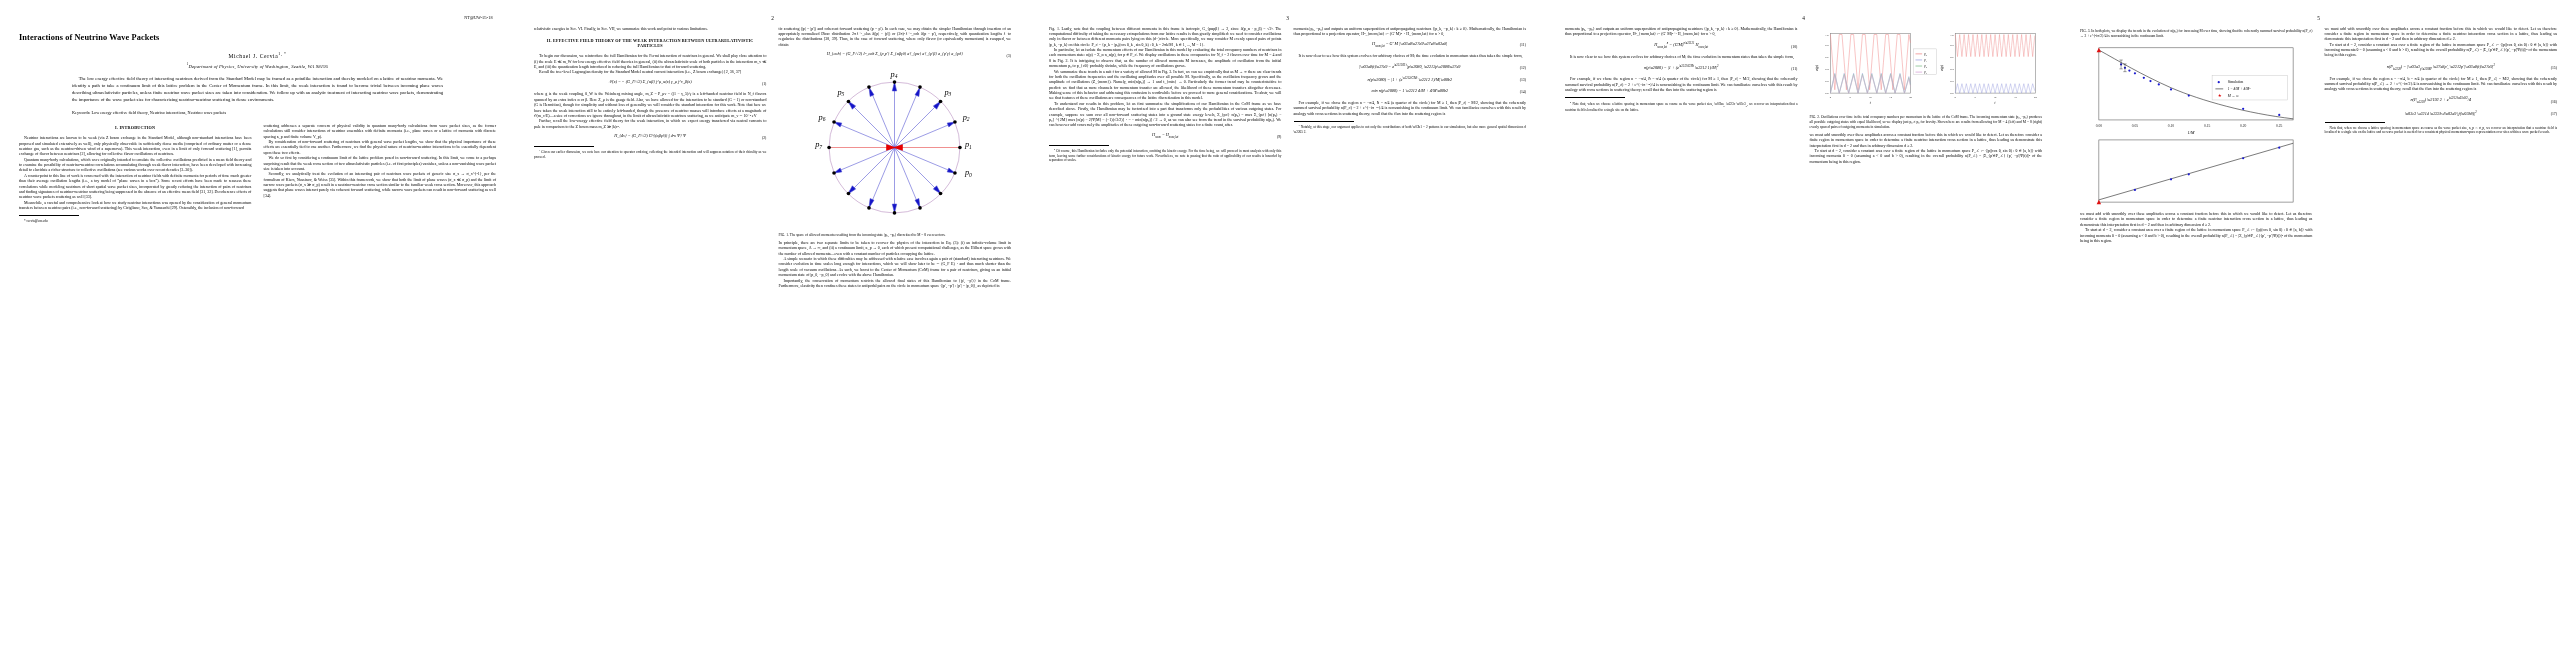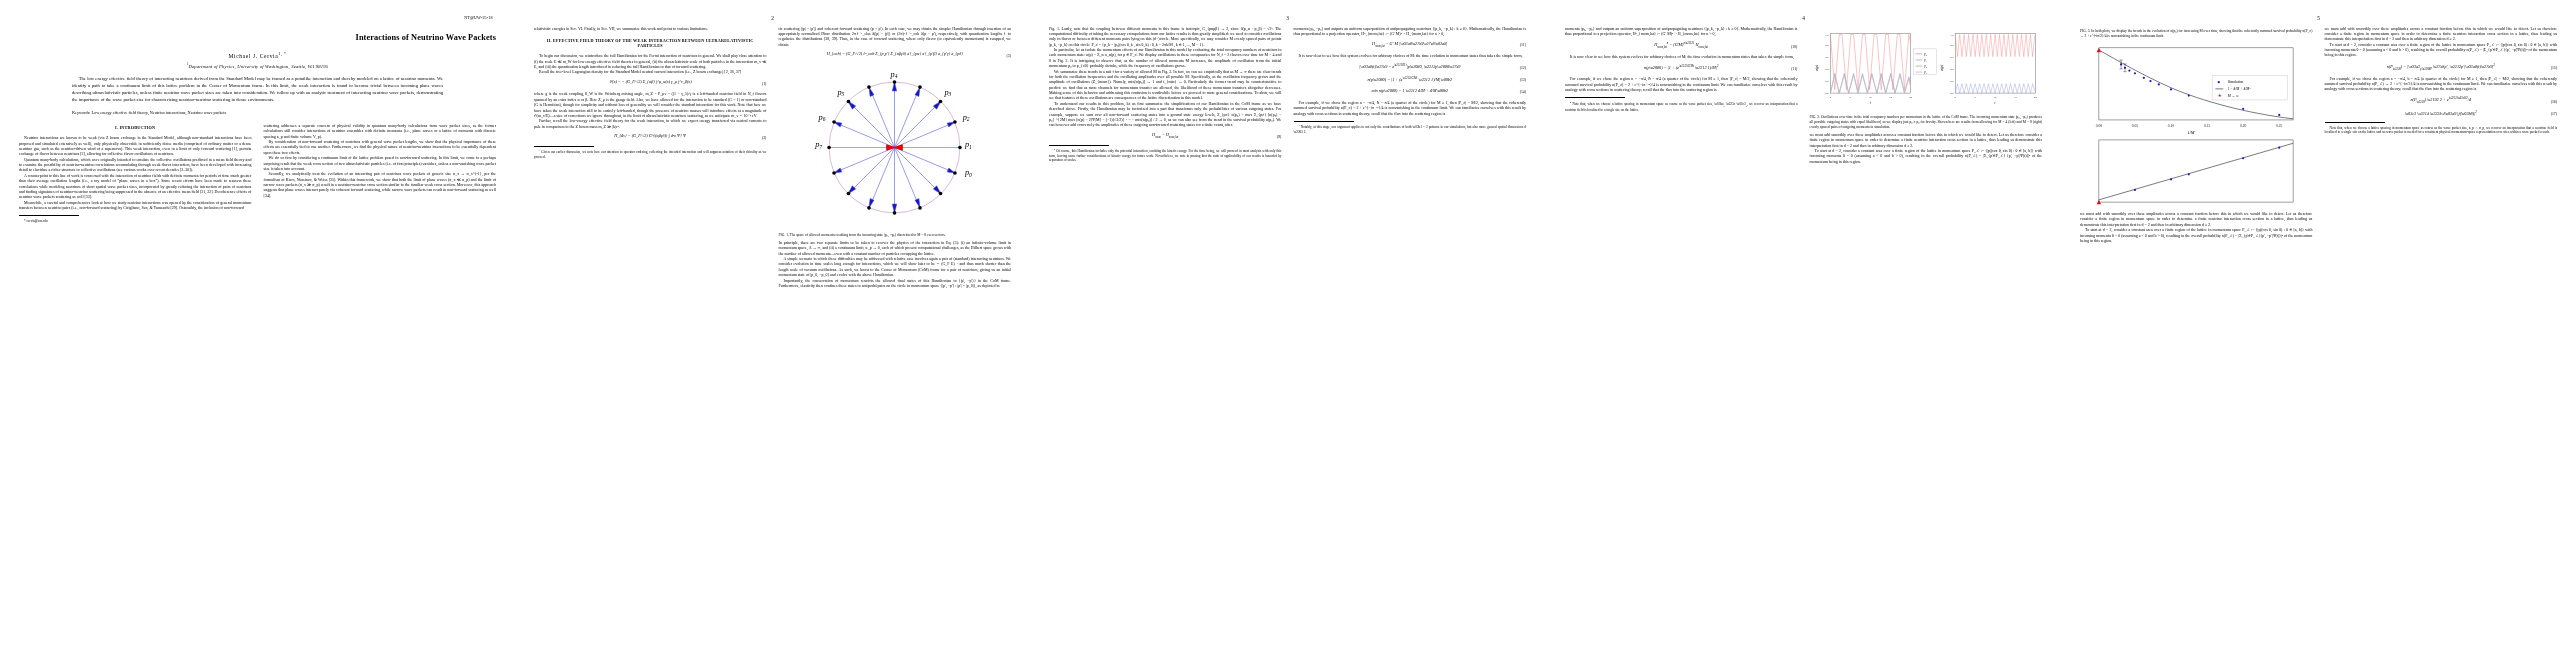--- a/index.html
+++ b/index.html
@@ -36,21 +36,21 @@
     letter-spacing:0.1px;
   }
   .preprintid{
     text-align:right;
     font-size:4.2px;
     letter-spacing:0.1px;
     margin-right:3.3px;
     height:6.7px;
   }
   .title{
-    text-align:right;
+    text-align:left;
     font-size:8.3px;
     font-weight:bold;
     margin:12.2px 0 0 0;
     letter-spacing:0.1px;
   }
   .author{
     text-align:center;
     font-size:5.6px;
     margin-top:9.4px;
     letter-spacing:0.6px;

